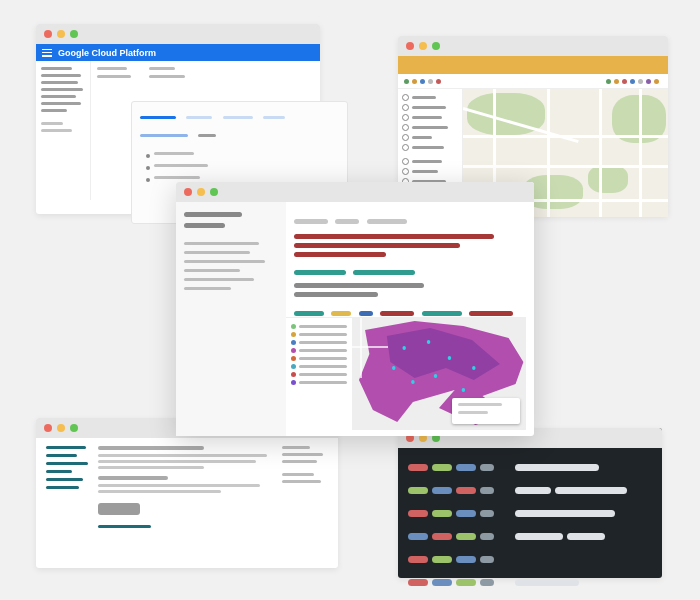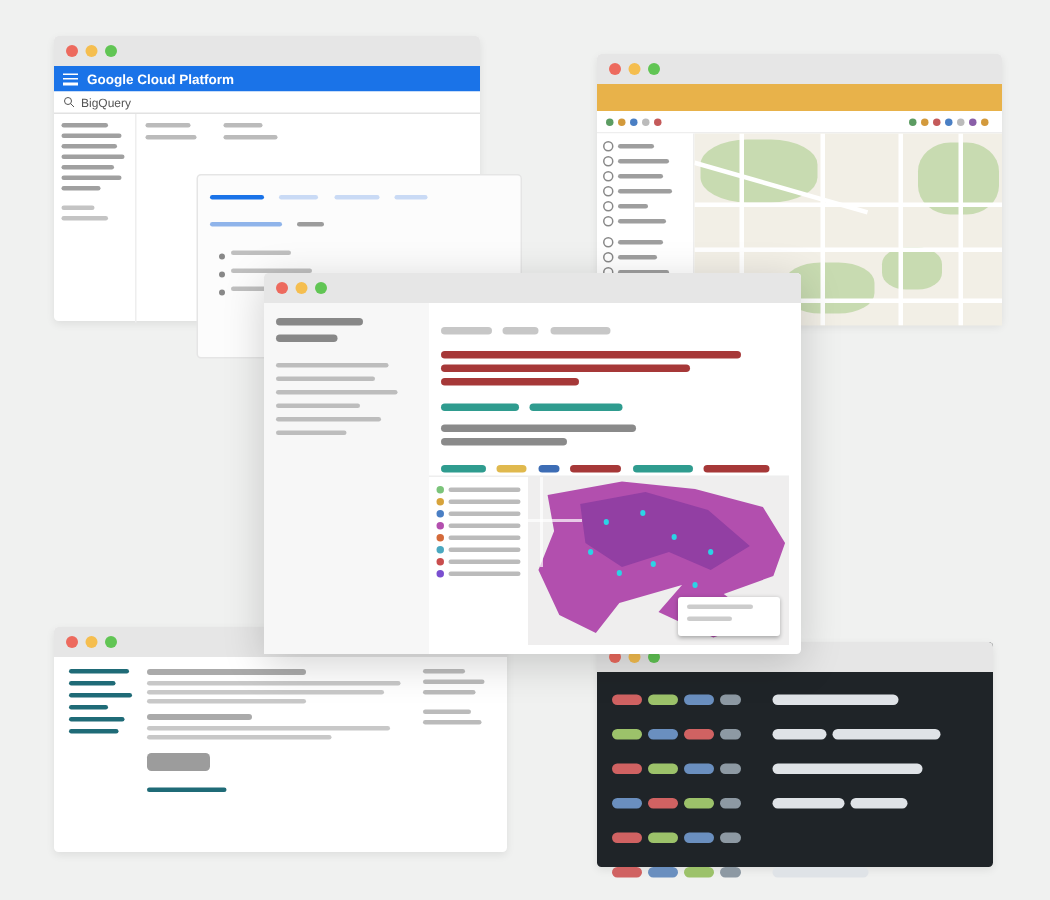--- a/index.html
+++ b/index.html
@@ -87,27 +87,20 @@
     <div class="dot g"></div>
   </div>
   <div class="bluebar">
     <div class="hamb">
           <span></span>
           <span></span>
           <span></span>
         </div>
     <span>Google Cloud Platform</span>
   </div>
-  <div class="qbar">
-    <svg viewBox="0 0 24 24">
-          <circle cx="10" cy="10" r="7"></circle>
-          <line x1="15" y1="15" x2="22" y2="22"></line>
-        </svg>
-    <span>BigQuery</span>
-  </div>
   <div class="body">
     <div class="side">
       <div class="ln" style="width:70%"></div>
       <div class="ln" style="width:90%"></div>
       <div class="ln" style="width:85%"></div>
       <div class="ln" style="width:95%"></div>
       <div class="ln" style="width:80%"></div>
       <div class="ln" style="width:92%"></div>
       <div class="ln" style="width:60%"></div>
       <div style="height:6px"></div>

